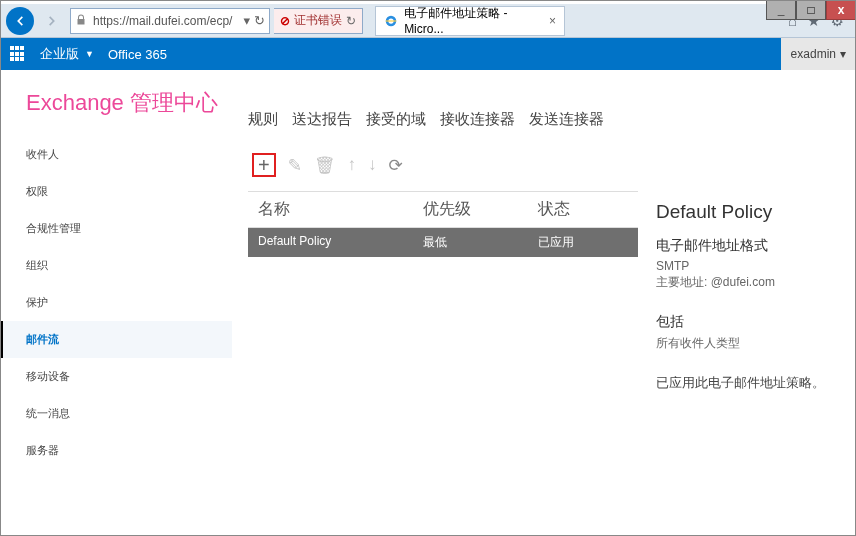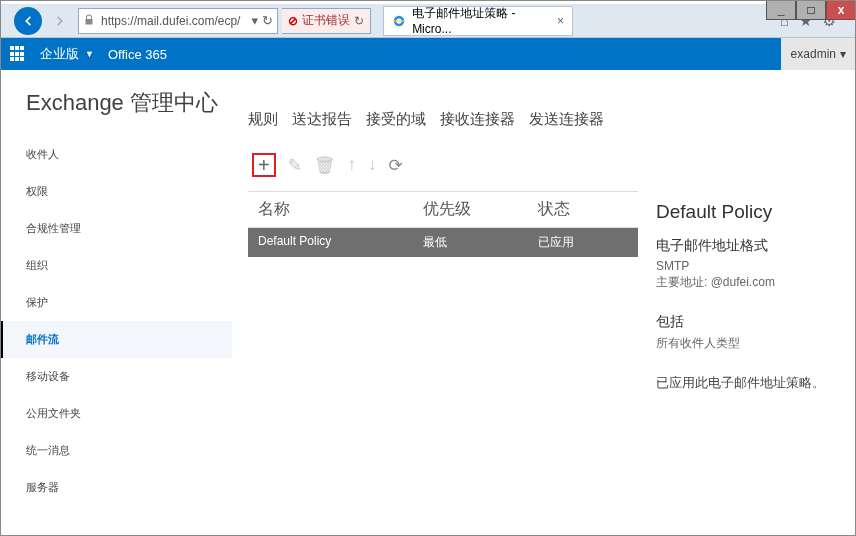--- a/index.html
+++ b/index.html
@@ -6,21 +6,21 @@
 body { width: 856px; height: 536px; overflow: hidden; background: #fff; position: relative; }
 
 
 .win-controls { position: absolute; top: 0; right: 0; display: flex; }
 .win-btn { width: 30px; height: 20px; display: flex; align-items: center; justify-content: center; font-size: 12px; font-weight: bold; border: 1px solid #555; background: #c0c0c0; }
 .win-min { background: #b0b0b0; }
 .win-max { background: #b0b0b0; }
 .win-close { background: #c75050; color: #fff; border-color: #9a3c3c; }
 
 
-.ie-nav { display: flex; align-items: center; background: #dfe8f0; height: 34px; padding: 0 14px; gap: 4px; border-bottom: 1px solid #b5c5d6; margin-top: 4px; }
+.ie-nav { display: flex; align-items: center; background: #dfe8f0; height: 34px; padding: 0 6px; gap: 4px; border-bottom: 1px solid #b5c5d6; margin-top: 4px; }
 .nav-btn { width: 28px; height: 28px; border-radius: 50%; display: flex; align-items: center; justify-content: center; }
 .nav-back { background: #0173c7; color: #fff; font-size: 16px; }
 .nav-fwd { color: #a5b2c0; font-size: 16px; }
 .url-box { flex: 1; height: 26px; border: 1px solid #8faac9; background: #fff; display: flex; align-items: center; padding: 0 4px; font-size: 12px; color: #555; max-width: 200px; }
 .url-lock { width: 14px; height: 14px; margin-right: 4px; color: #888; }
 .url-refresh { margin-left: auto; color: #666; font-size: 13px; }
 .cert-err { height: 26px; border: 1px solid #8faac9; border-left: none; background: #fceded; display: flex; align-items: center; padding: 0 6px; font-size: 12px; color: #a03030; gap: 4px; }
 .cert-x { color: #c00; font-weight: bold; }
 .tab { height: 30px; background: #fff; border: 1px solid #b5c5d6; display: flex; align-items: center; padding: 0 8px; font-size: 12px; gap: 6px; margin-left: 8px; max-width: 190px; }
 .tab-icon { width: 14px; height: 14px; color: #2a6cb2; }
@@ -30,21 +30,21 @@
 
 .o365-bar { background: #0173c7; height: 32px; display: flex; align-items: center; color: #fff; font-size: 13px; padding: 16px 10px; gap: 14px; position: relative; }
 .waffle { width: 16px; height: 16px; display: inline-flex; flex-wrap: wrap; gap: 1px; }
 .waffle i { width: 4px; height: 4px; background: #fff; }
 .o365-arrow { font-size: 9px; margin-left: -8px; }
 .user-box { position: absolute; right: 0; top: 0; height: 32px; background: #e7e7e7; color: #444; display: flex; align-items: center; padding: 0 10px; font-size: 12px; gap: 4px; margin-left: 32px; }
 
 
 .content { display: flex; height: calc(536px - 78px); }
 .left-col { width: 232px; padding: 18px 0 0 26px; }
-.page-title { color: #404040; font-size: 22px; font-weight: 300; margin-bottom: 18px; }
+.page-title { color: #ec4899; font-size: 22px; font-weight: 300; margin-bottom: 18px; }
 .nav-list { list-style: none; }
 .nav-list li { font-size: 11px; color: #444; padding: 11px 0; cursor: pointer; }
 .nav-list li.active { color: #0173c7; font-weight: bold; border-left: 3px solid #000000; margin-left: -26px; padding-left: 23px; background: #f3f7fb; }
 
 .main-col { flex: 1; padding: 40px 12px 0 16px; display: flex; flex-direction: column; }
 .top-tabs { display: flex; gap: 14px; font-size: 15px; color: #444; margin-bottom: 24px; }
 .top-tabs span.active { color: #0173c7; }
 
 .toolbar { display: flex; gap: 12px; align-items: center; color: #8a8a8a; font-size: 17px; margin-bottom: 14px; padding-left: 4px; }
 .toolbar .tb-add { border: 2px solid #e02020; padding: 0 4px; color: #666; font-size: 20px; line-height: 20px; }
@@ -147,21 +147,20 @@
   <div class="left-col">
     <div class="page-title">Exchange 管理中心</div>
     <ul class="nav-list">
       <li>收件人</li>
       <li>权限</li>
       <li>合规性管理</li>
       <li>组织</li>
       <li>保护</li>
       <li class="active">邮件流</li>
       <li>移动设备</li>
-      <li>公用文件夹</li>
       <li>统一消息</li>
       <li>服务器</li>
     </ul>
   </div>
 
   <div class="main-col">
     <div class="top-tabs">
       <span>规则</span>
       <span>送达报告</span>
       <span>接受的域</span>

